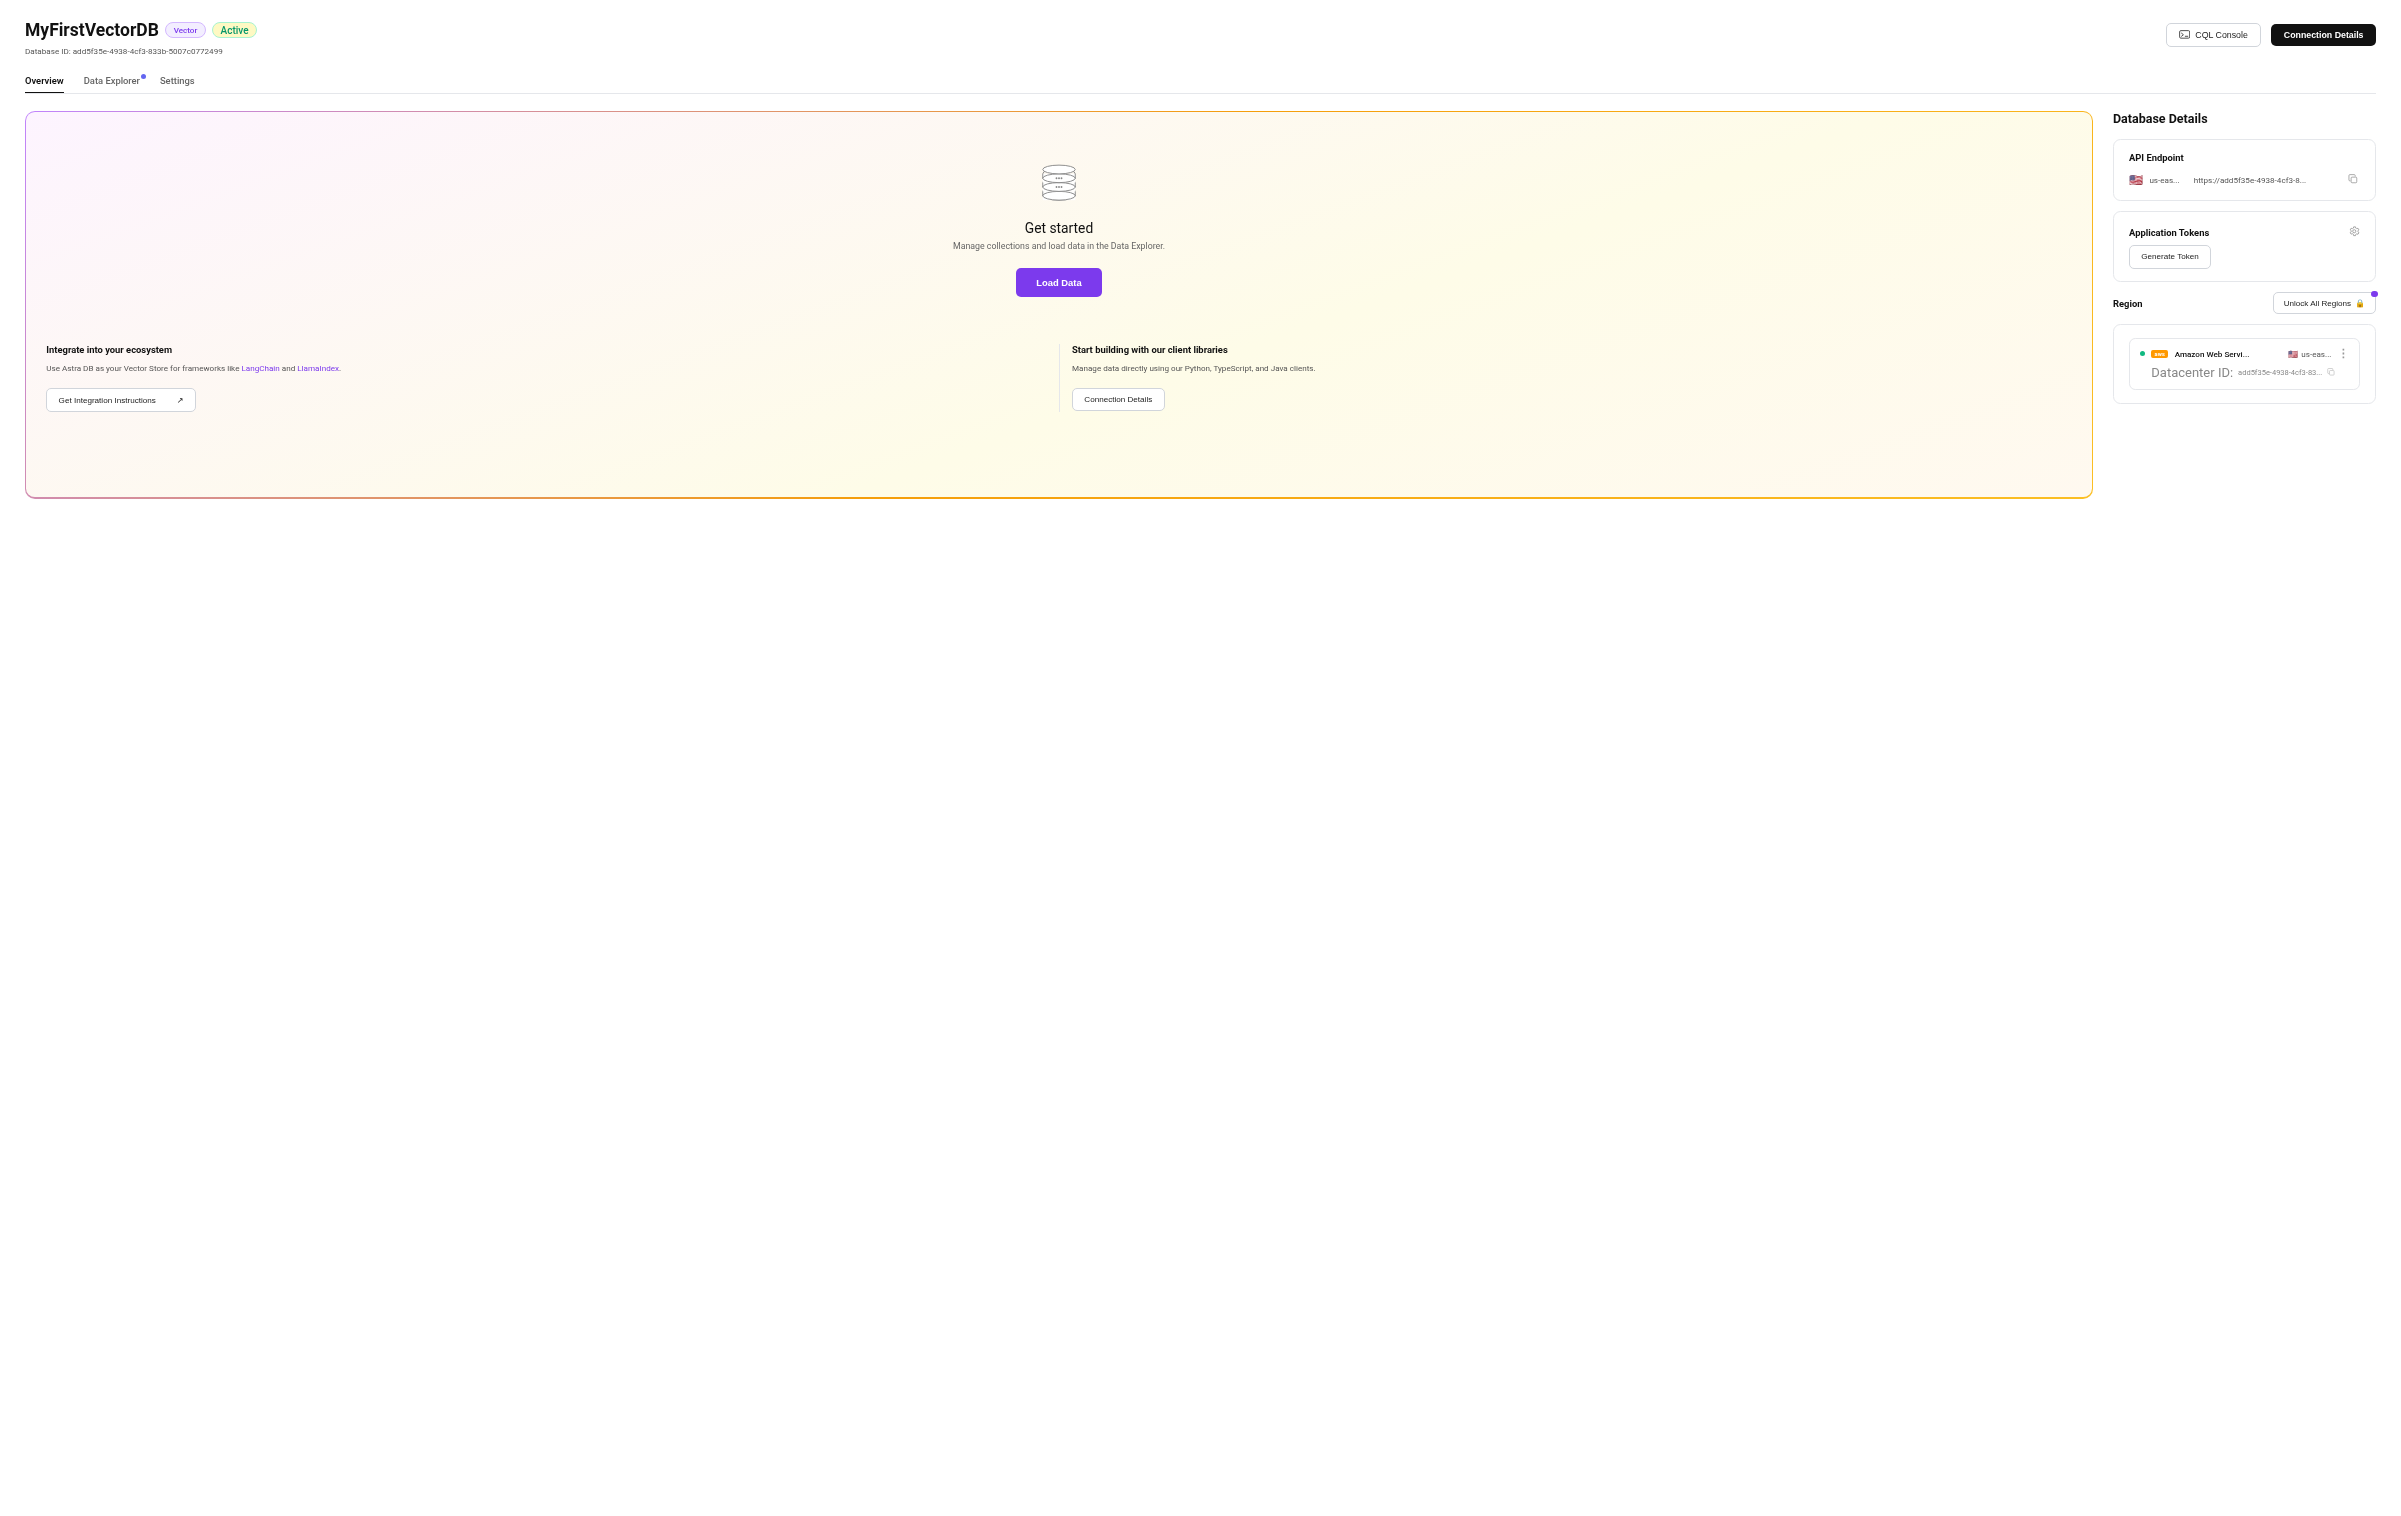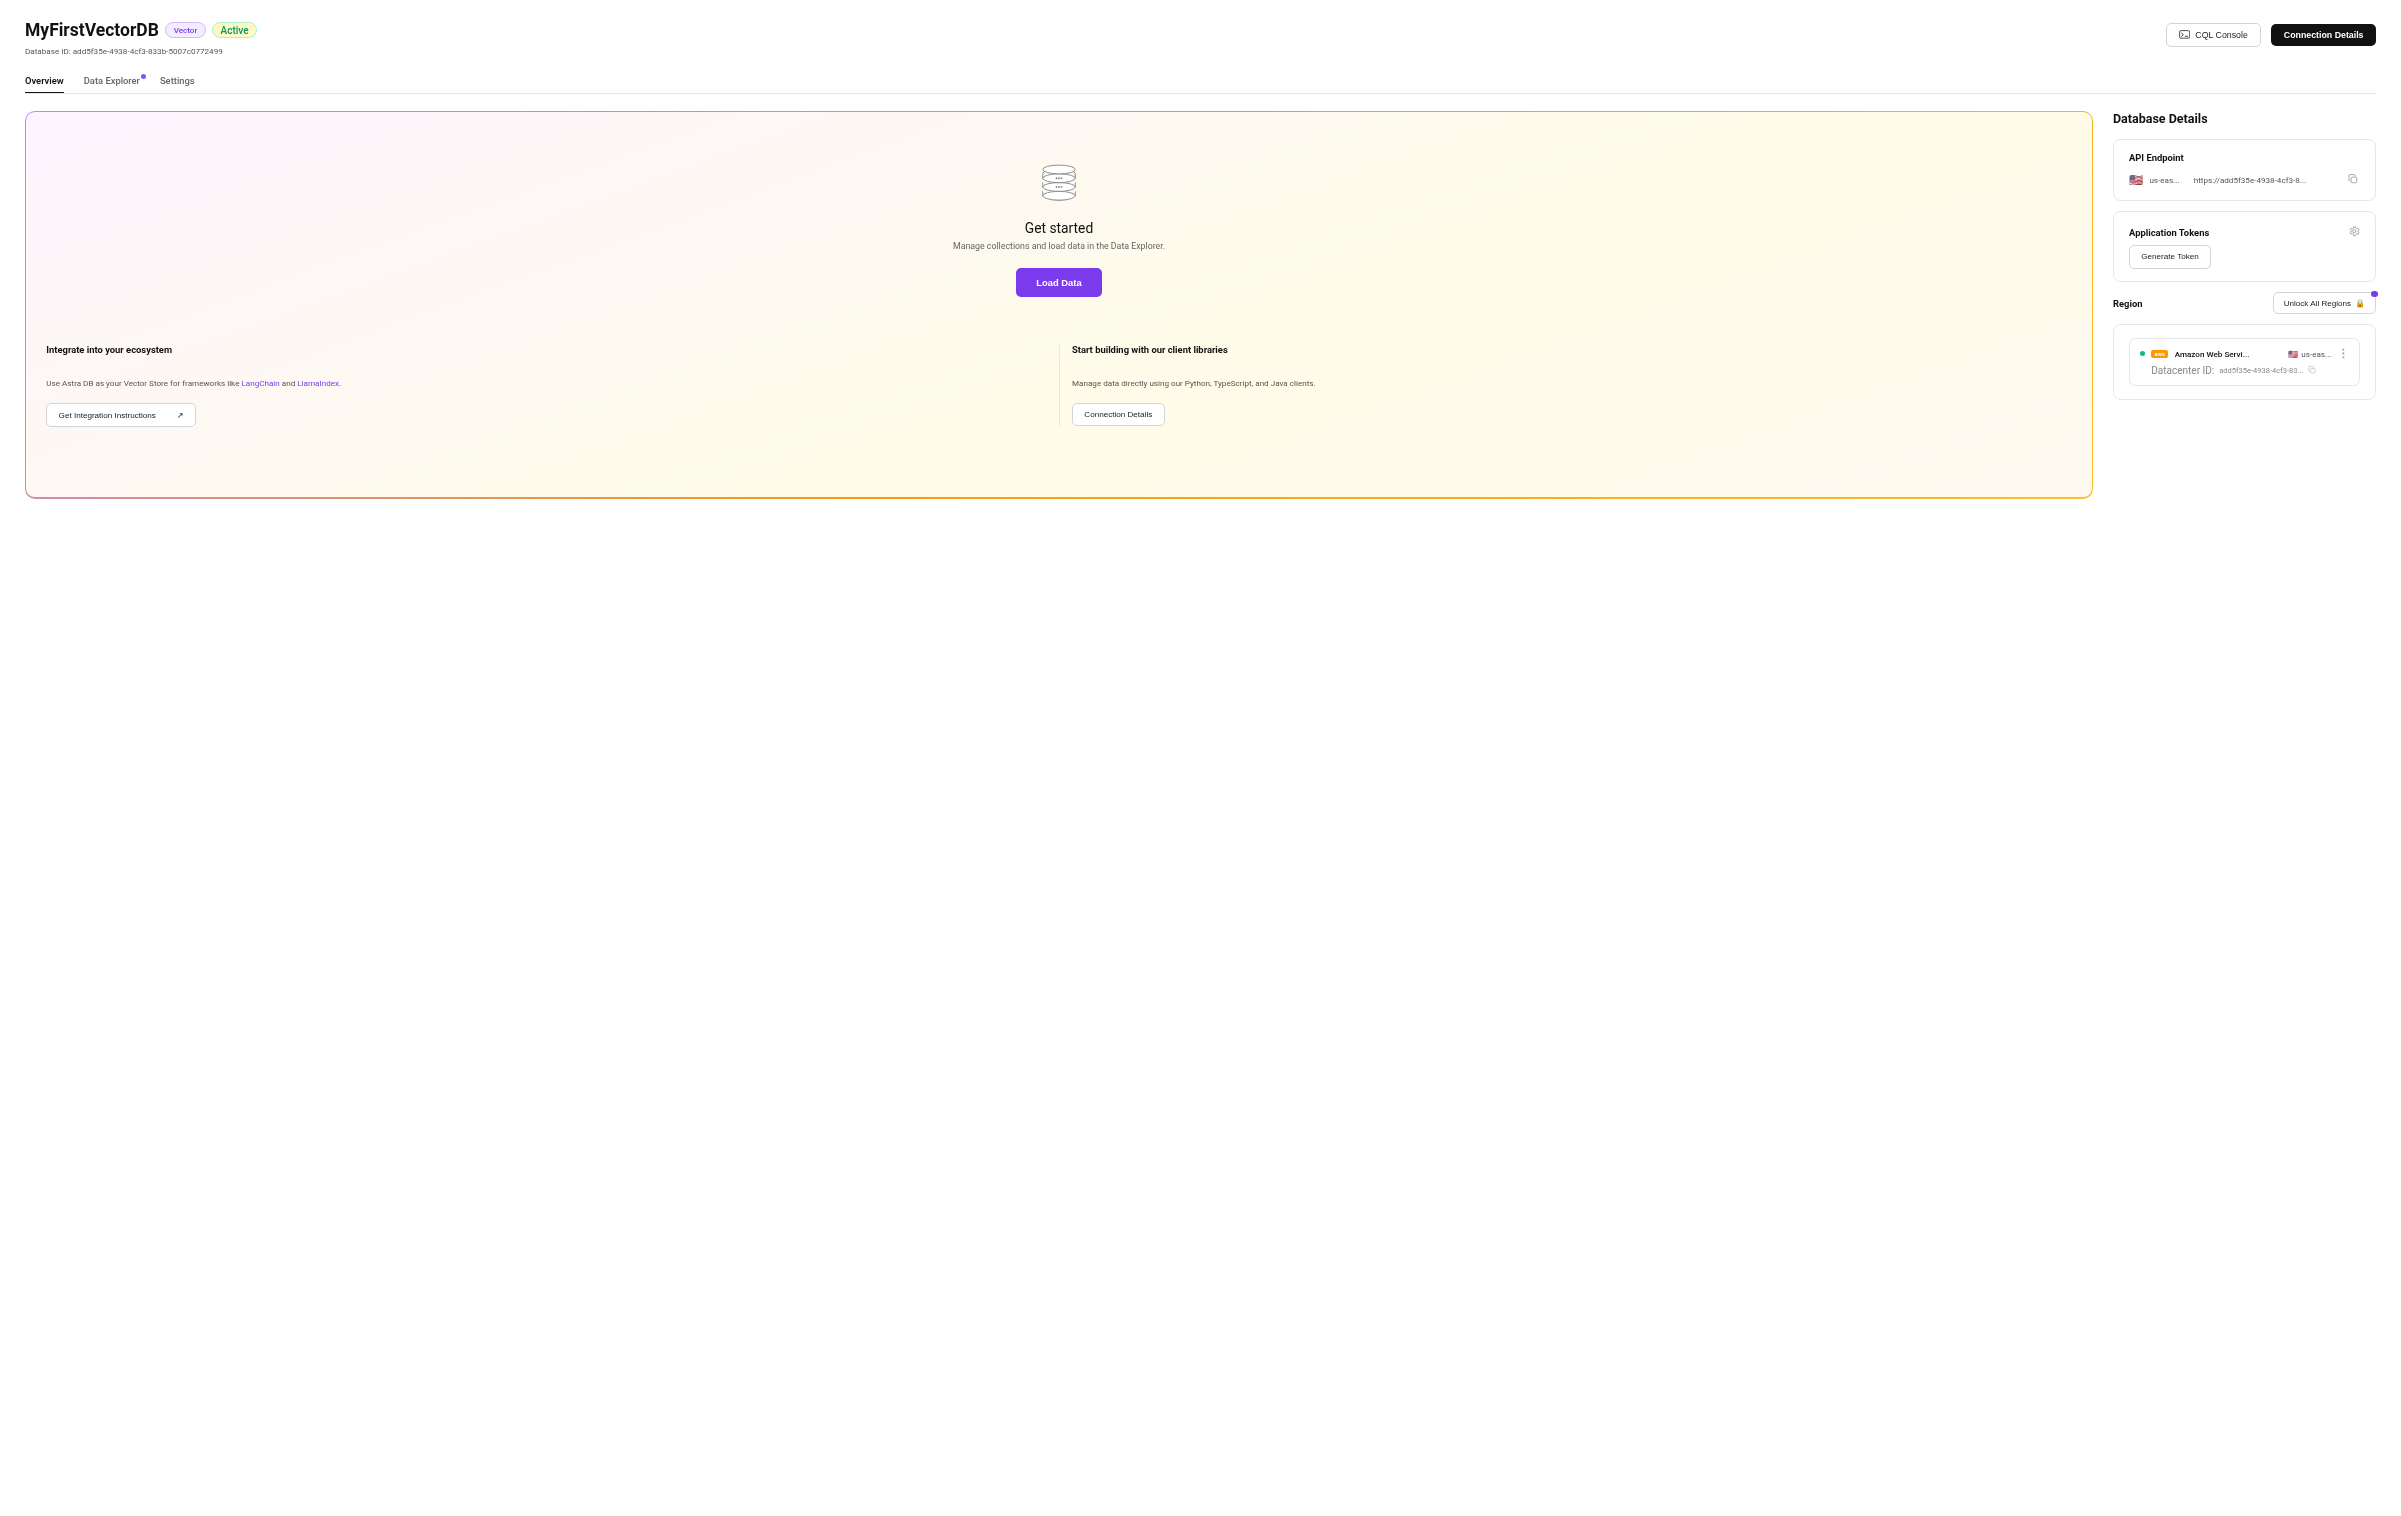--- a/index.html
+++ b/index.html
@@ -199,21 +199,21 @@
       padding-left: 0;
       border-right: 0.9px solid #e5e7eb;
     }
     .col-right {
       padding-right: 0;
     }
     .col-title {
       font-size: 9.4px;
       font-weight: 700;
       color: #111;
-      margin-bottom: 22px;
+      margin-bottom: 7px;
     }
     .col-text {
       font-size: 8.1px;
       color: #555;
       line-height: 1.6;
       margin-bottom: 12.5px;
     }
     .col-text a {
       color: #7c3aed;
       text-decoration: none;
@@ -397,21 +397,21 @@
       font-weight: 700;
     }
     .datacenter-row {
       margin-top: 5px;
       padding-left: 11.3px;
       display: flex;
       align-items: center;
       gap: 5px;
     }
     .datacenter-label {
-      font-size: 10px;
+      font-size: 13px;
       color: #888;
     }
     .datacenter-id {
       font-size: 7.5px;
       color: #888;
     }
     .copy-small {
       cursor: pointer;
       color: #bbb;
       font-size: 8.1px;

